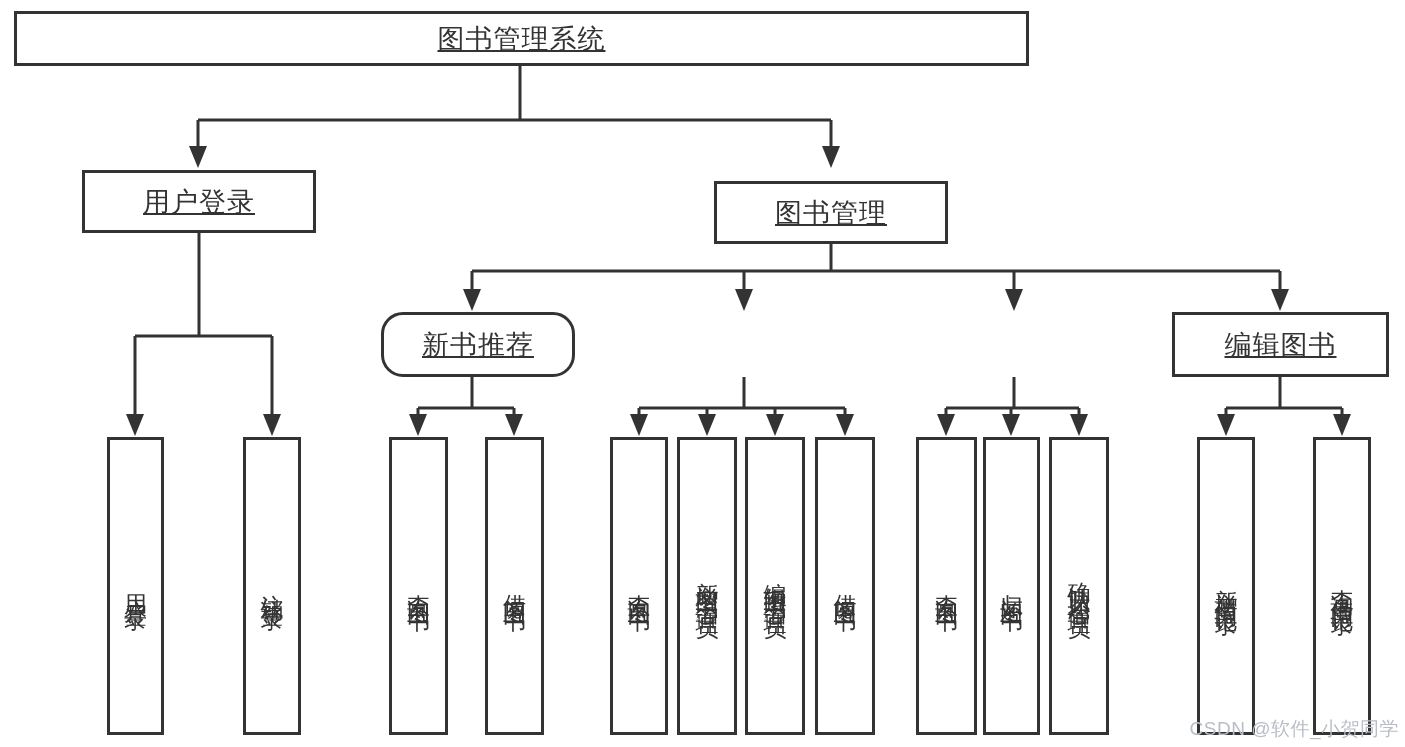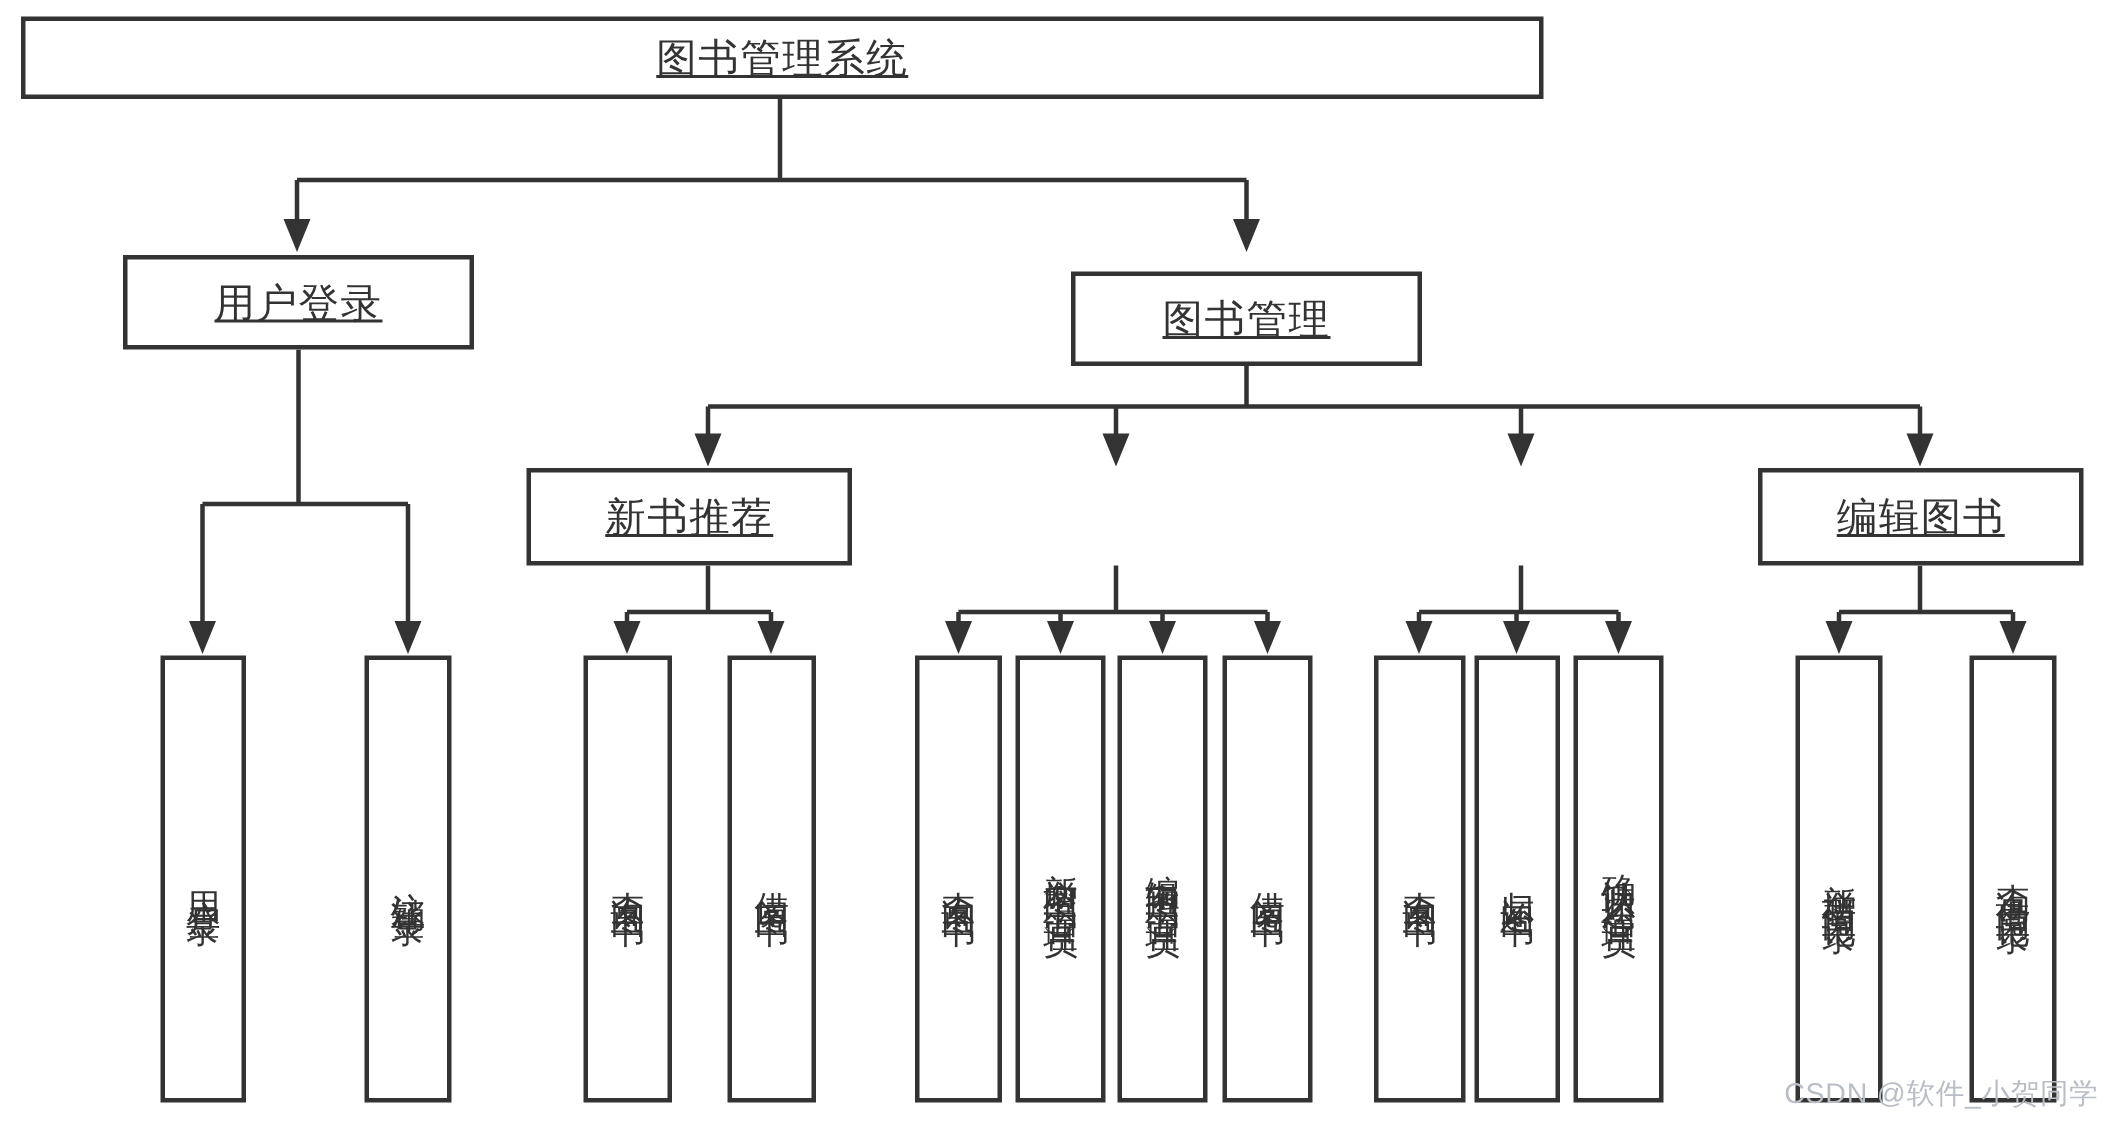--- a/index.html
+++ b/index.html
@@ -123,21 +123,21 @@
     <span class="hlabel">图书管理系统</span>
   </div>
 
   <div class="node" style="left:82px; top:170px; width:234px; height:63px;">
     <span class="hlabel">用户登录</span>
   </div>
   <div class="node" style="left:714px; top:170px; width:234px; height:63px;margin-top:11px;">
     <span class="hlabel">图书管理</span>
   </div>
 
-  <div class="node" style="left:351px; top:312px; width:217px; height:65px;">
+  <div class="node" style="left:381px; top:312px; width:194px; height:65px;border-radius:22px;">
     <span class="hlabel">新书推荐</span>
   </div>
   <div class="node" style="left:1172px; top:312px; width:217px; height:65px;">
     <span class="hlabel">编辑图书</span>
   </div>
 
   <div class="node leaf" style="left:107px; top:437px; width:57px; height:298px;">
     <span class="vlabel">用户登录</span>
   </div>
   <div class="node leaf" style="left:243px; top:437px; width:58px; height:298px;">

